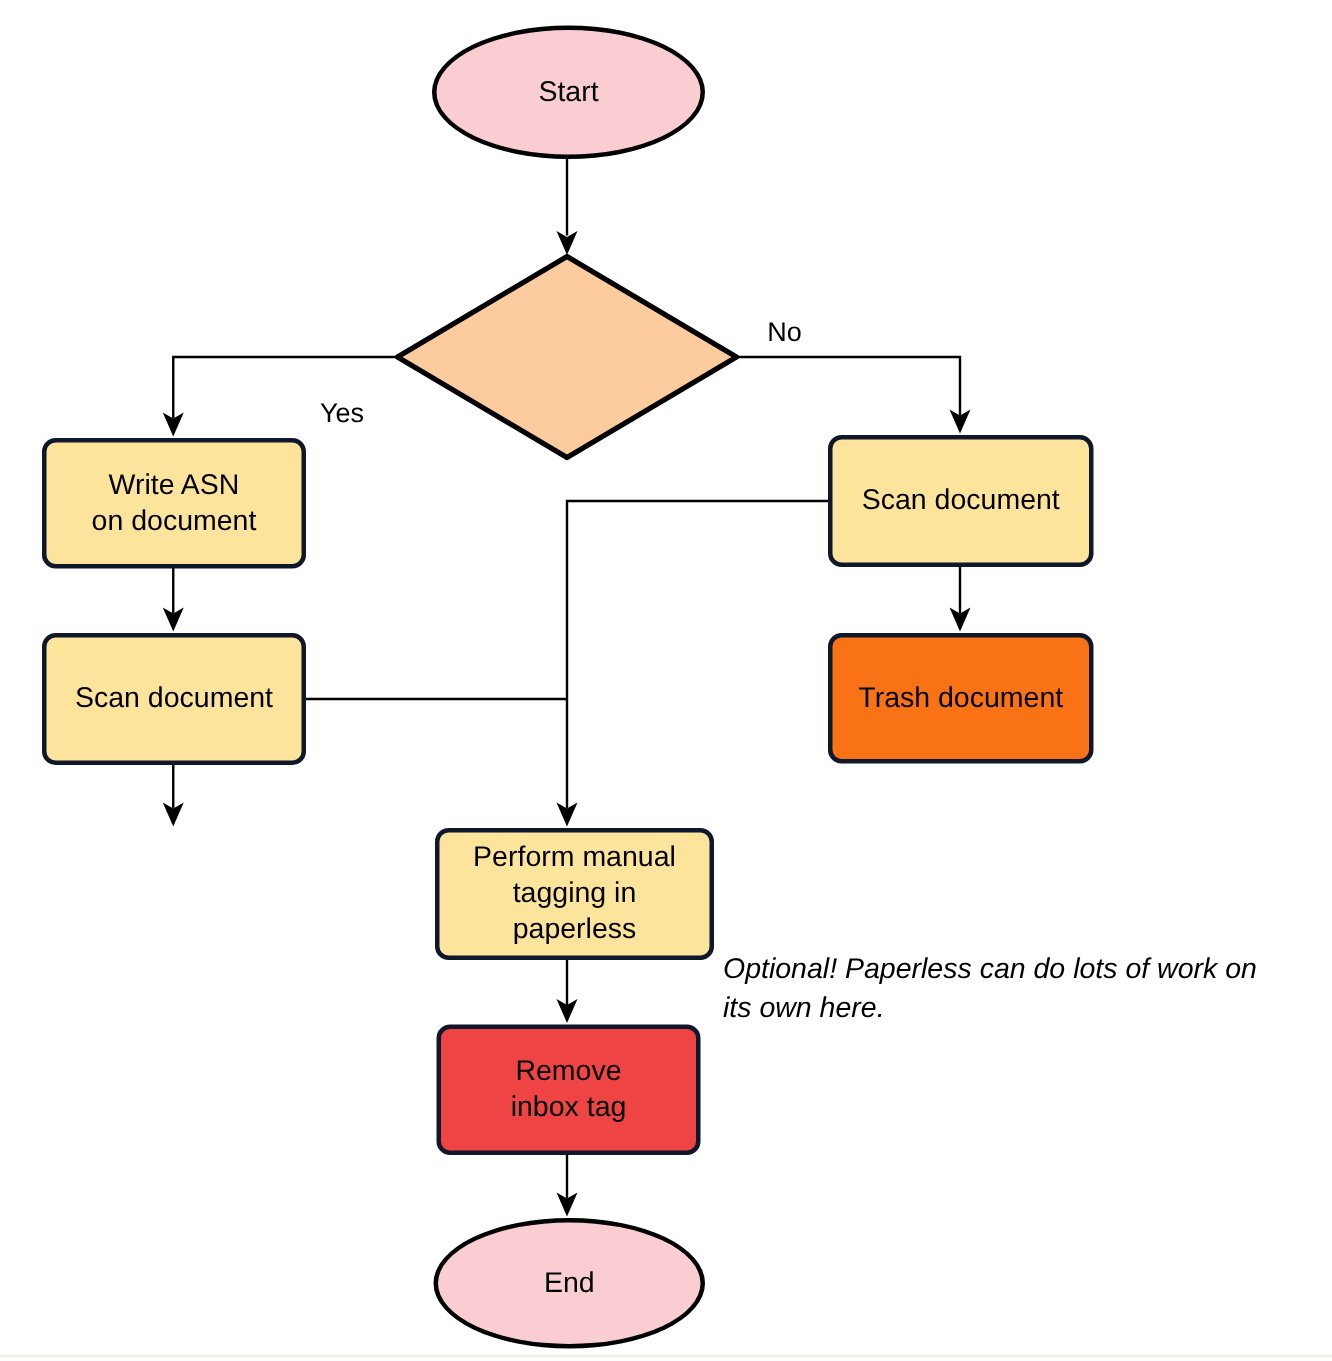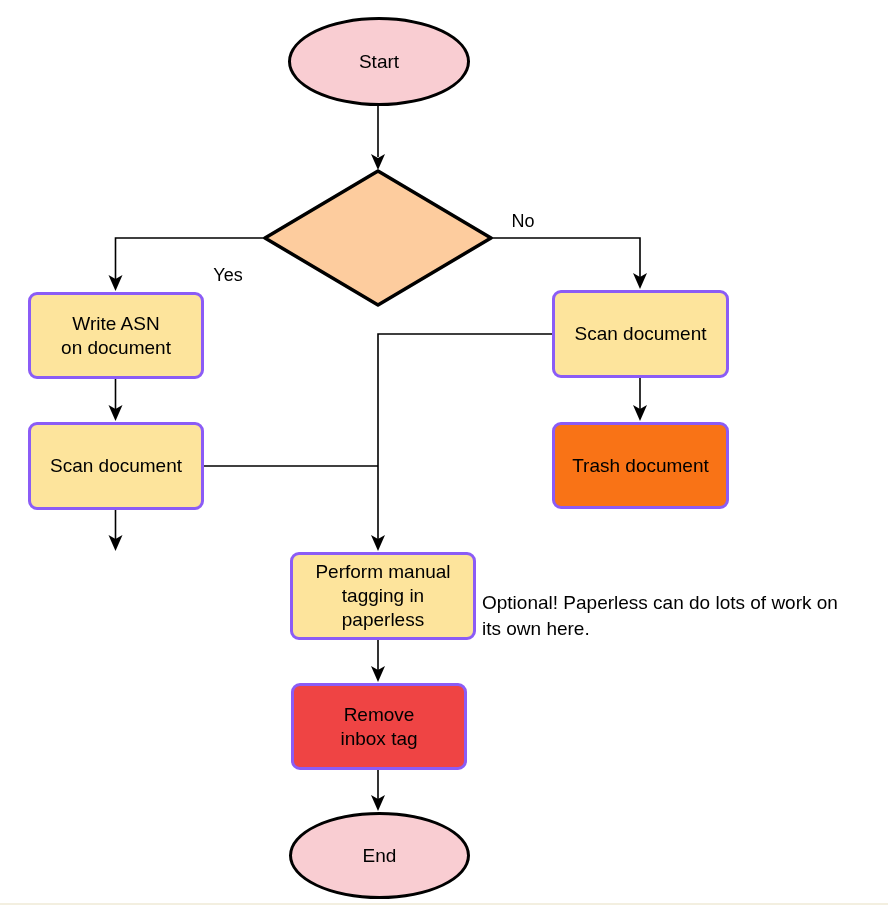--- a/index.html
+++ b/index.html
@@ -24,21 +24,21 @@
     align-items: center;
     justify-content: center;
     text-align: center;
     color: #000;
     font-size: 19px;
     line-height: 24px;
     box-sizing: border-box;
   }
   .node .lbl { white-space: pre-line; }
   .process {
-    border: 3px solid #8b5cf6;
+    border: 3px solid #0f172a;
     border-radius: 9px;
   }
   .terminal {
     border: 3.5px solid #000;
     border-radius: 50%;
   }
   .decision-overlay {
     background: transparent;
     border: none;
   }
@@ -46,25 +46,27 @@
     position: absolute;
     z-index: 2;
     font-size: 18px;
     line-height: 22px;
     color: #000;
     text-align: center;
   }
   .annotation {
     position: absolute;
     z-index: 2;
+    font-style: italic;
     font-size: 19px;
     line-height: 26px;
     color: #000;
     white-space: pre-line;
     text-align: left;
+    margin-top: 44px;
   }
   .bottom-divider {
     position: absolute;
     z-index: 1;
     left: 0; top: 903;
     width: 888px; height: 2px;
   }
   .edge-line { stroke: #000; stroke-width: 1.6; fill: none; }
   .arrow-head { fill: #000; stroke: none; }
   .shape-outline { stroke: #000; stroke-width: 3.5; stroke-linejoin: round; }

